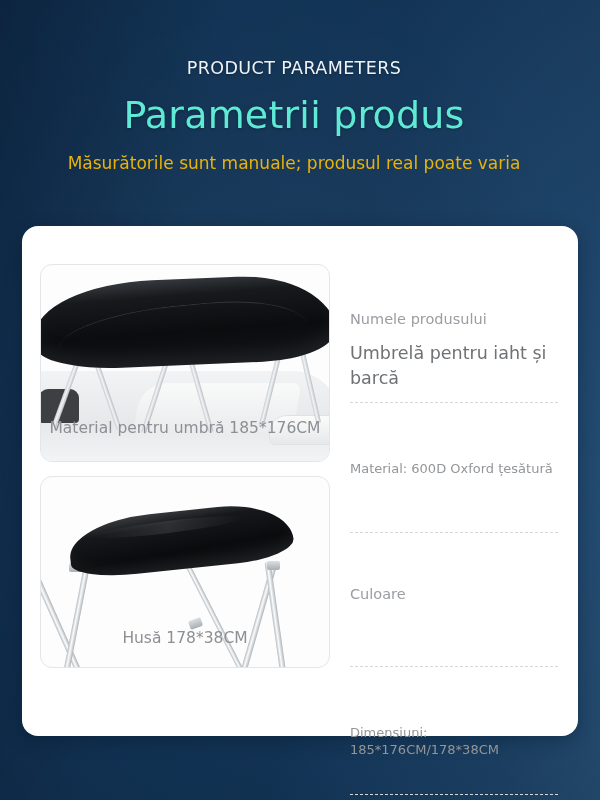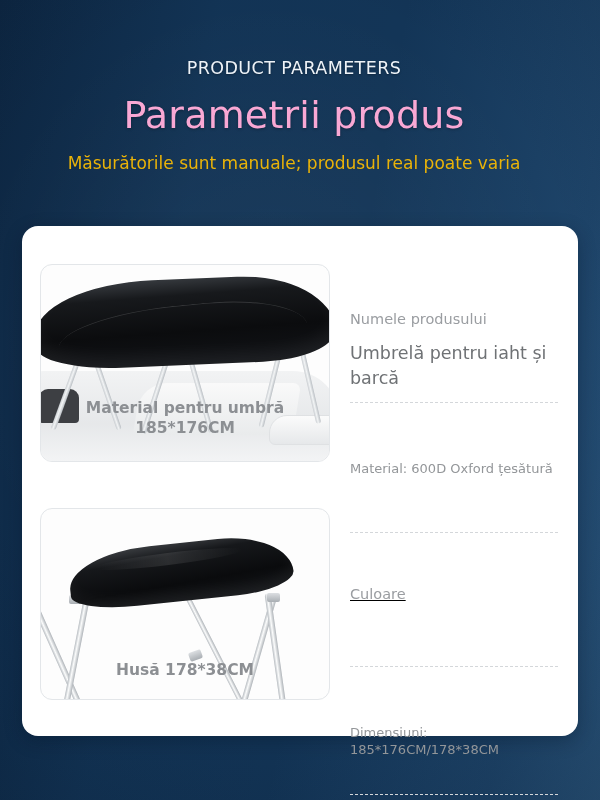--- a/index.html
+++ b/index.html
@@ -53,21 +53,21 @@
     font-size: 17.5px;
     letter-spacing: 0.4px;
     color: #eef3f8;
     font-weight: 400;
     text-shadow: 0 1px 2px rgba(0,0,0,0.30);
   }
   .headline {
     margin-top: 17px;
     font-size: 38px;
     line-height: 1.06;
-    color: #f9a8d4;
+    color: #5eead4;
     font-weight: 400;
     letter-spacing: 0.2px;
     text-shadow: 0 1px 3px rgba(0,0,0,0.28);
   }
   .subline {
     margin-top: 16px;
     font-size: 17px;
     line-height: 1.42;
     color: #eab308;
     font-weight: 400;
@@ -90,32 +90,31 @@
   }
 
   
   .media-col {
     width: 290px;
     flex: 0 0 290px;
     display: flex;
     flex-direction: column;
     justify-content: flex-start;
     padding-top: 24px;
-    gap: 22px;
-    font-weight: bold;
+    gap: 14px;
   }
   .shot {
     position: relative;
     border: 1px solid #e3e6e9;
     border-radius: 12px;
     background: #fdfdfd;
     overflow: hidden;
   }
   .shot-a { height: 198px; }
-  .shot-b { height: 192px; margin-top: 24px; }
+  .shot-b { height: 192px; }
 
   .shot-caption {
     position: absolute;
     left: 0; right: 0;
     text-align: center;
     font-size: 15.5px;
     line-height: 1.28;
     color: #8c8f93;
     z-index: 3;
     pointer-events: none;
@@ -251,21 +250,21 @@
   }
   .center-block {
     text-align: left;
     font-size: 13px;
     color: #939699;
     line-height: 1.38;
     padding-top: 12px;
   }
   .row-name   { padding-top: 2px; }
   .row-mat    { min-height: 74px; }
-  .row-color  { min-height: 78px; padding-top: 6px; text-decoration: underline; }
+  .row-color  { min-height: 78px; padding-top: 6px; }
   .row-dim    { min-height: 72px; }
   .row-weight { padding-top: 6px; }
 </style>
 </head>
 <body>
 
 <div class="bg">
   <div class="bg-sheen"></div>
   <div class="bg-vig"></div>
 </div>

